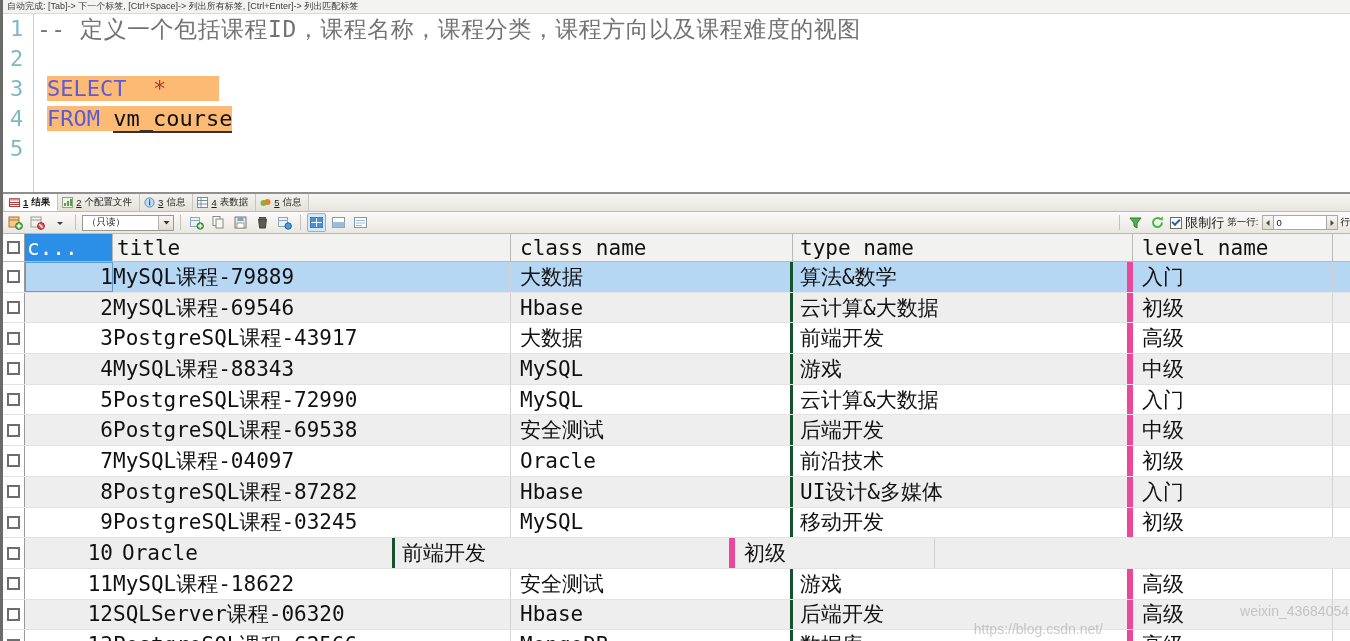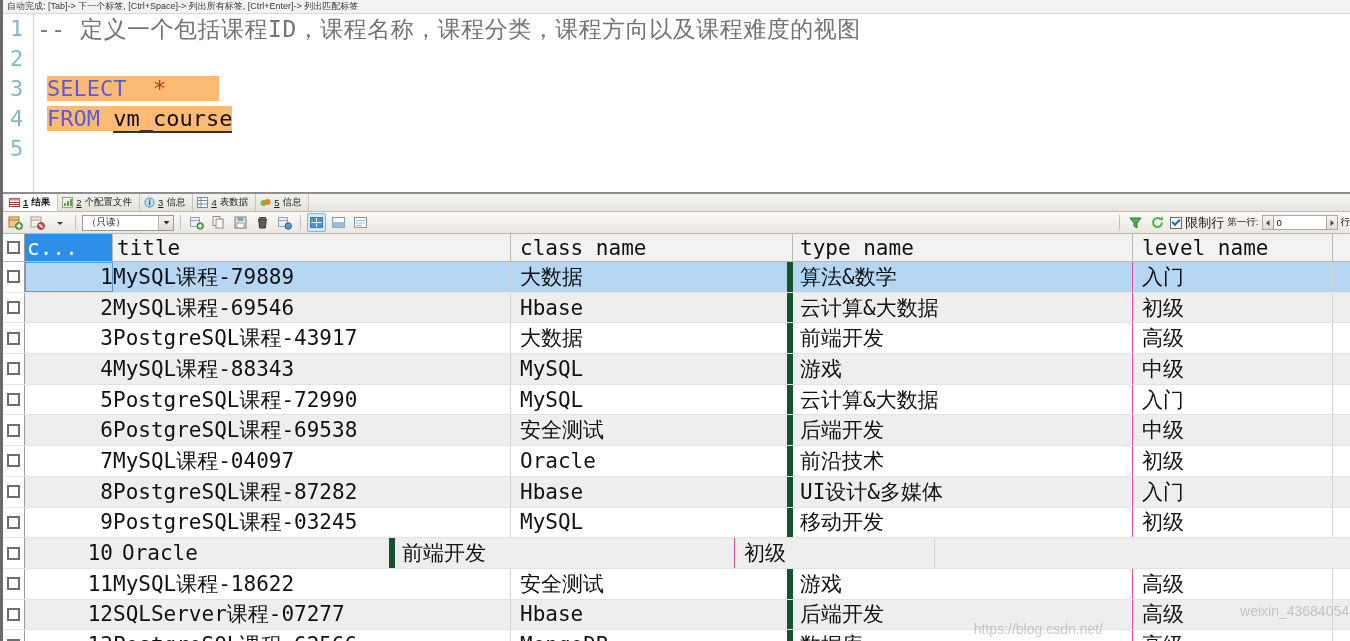--- a/index.html
+++ b/index.html
@@ -255,30 +255,30 @@
   .c-title {
     width: 398px; flex: 0 0 398px;
     border-right: 1px solid #d2d2d2;
     box-sizing: border-box;
     height: 100%;
     display: flex; align-items: center;
     overflow: hidden;
   }
   .c-class {
     width: 282px; flex: 0 0 282px;
-    border-right: 6px solid #14532d;
+    border-right: 3px solid #14532d;
     box-sizing: border-box;
     height: 100%;
     display: flex; align-items: center;
     padding-left: 9px;
     overflow: hidden;
   }
   .c-type {
     width: 340px; flex: 0 0 340px;
-    border-right: 1px solid #ec4899;
+    border-right: 6px solid #ec4899;
     box-sizing: border-box;
     height: 100%;
     display: flex; align-items: center;
     padding-left: 7px;
     overflow: hidden;
   }
   .c-level {
     width: 200px; flex: 0 0 200px;
     border-right: 1px solid #d2d2d2;
     box-sizing: border-box;
@@ -660,21 +660,21 @@
             <div class="c-title">MySQL课程-18622</div>
             <div class="c-class">安全测试</div>
             <div class="c-type">游戏</div>
             <div class="c-level">高级</div>
           </div>
           <div class="grid-row even">
             <div class="cb-col">
               <span class="rowbox"></span>
             </div>
             <div class="c-id">12</div>
-            <div class="c-title">SQLServer课程-07277</div>
+            <div class="c-title">SQLServer课程-06320</div>
             <div class="c-class">Hbase</div>
             <div class="c-type">后端开发</div>
             <div class="c-level">高级</div>
           </div>
           <div class="grid-row odd">
             <div class="cb-col">
               <span class="rowbox"></span>
             </div>
             <div class="c-id">13</div>
             <div class="c-title">PostgreSQL课程-62566</div>

